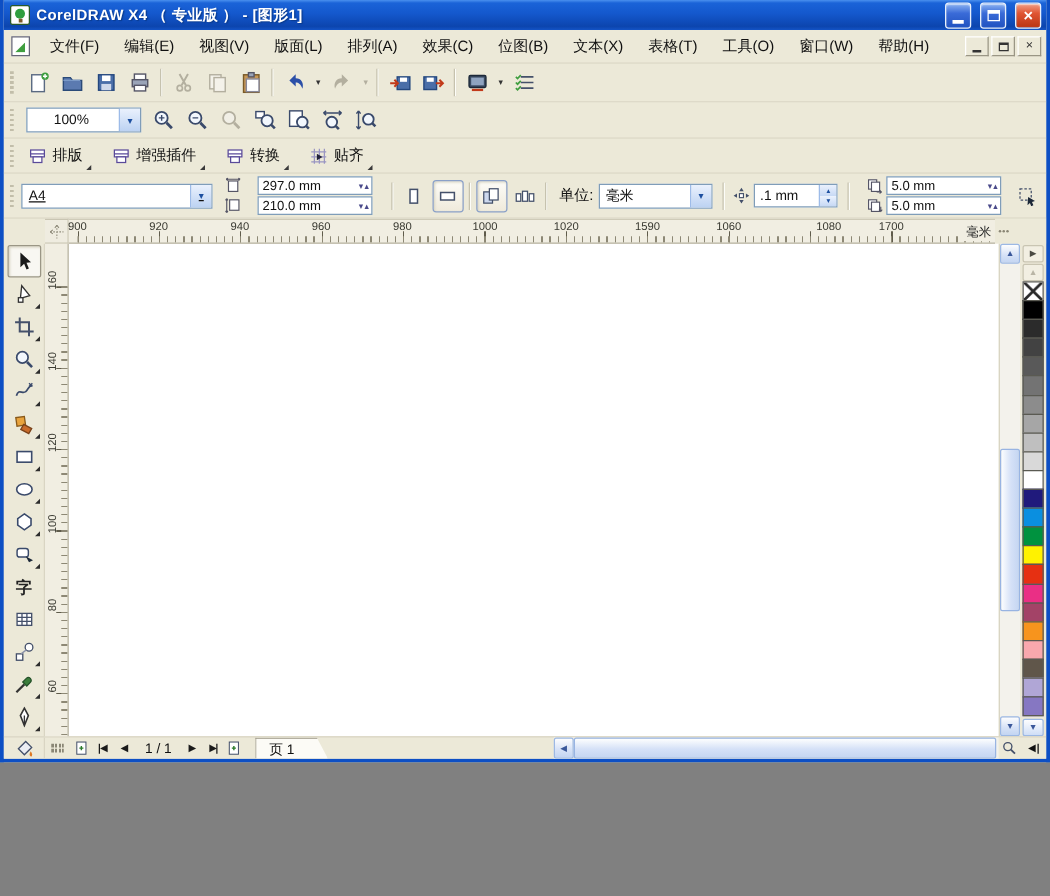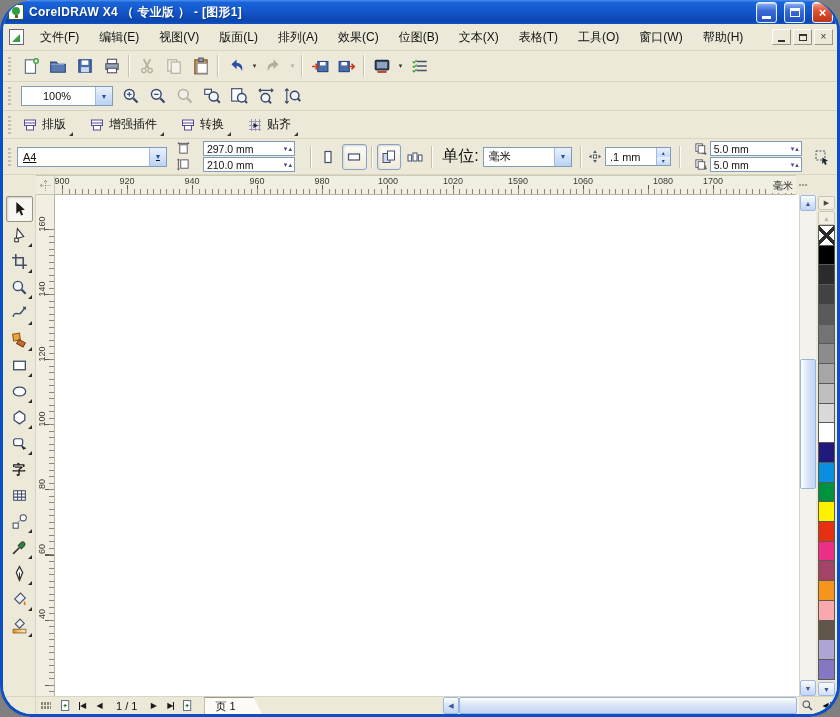--- a/index.html
+++ b/index.html
@@ -1,18 +1,18 @@
 <!DOCTYPE html>
 <html><head>
 <meta charset="utf-8">
 <style>
 *{margin:0;padding:0;box-sizing:border-box;font-family:"Liberation Sans","DejaVu Sans",sans-serif;}
 html,body{background:#808080;}
-.win{width:840px;height:717px;display:flex;flex-direction:column;background:#ece9d8;
-  border-left:3px solid #0d4fc4;border-right:3px solid #0d4fc4;border-bottom:3px solid #0d4fc4;overflow:hidden;position:relative;border-radius:32px;}
+.win{width:840px;height:610px;display:flex;flex-direction:column;background:#ece9d8;
+  border-left:3px solid #0d4fc4;border-right:3px solid #0d4fc4;border-bottom:3px solid #0d4fc4;overflow:hidden;position:relative;}
 
 .titlebar{height:24px;flex:0 0 24px;display:flex;align-items:center;gap:5px;padding:0 4px 0 5px;
   background:linear-gradient(180deg,#4a90ee 0%,#1a63d8 10%,#1458cd 45%,#0c45ae 88%,#1353c5 100%);}
 .applogo{width:16px;height:16px;background:#fff;border:1px solid #2a5a2a;border-radius:2px;position:relative;flex:0 0 16px;}
 .applogo i{position:absolute;left:3px;top:2px;width:8px;height:8px;border-radius:50%;background:#2f9e3f;}
 .applogo b{position:absolute;left:5.5px;top:10px;width:3px;height:3px;background:#7a5a2a;}
 .title-text{color:#fff;font-weight:bold;font-size:12px;letter-spacing:.3px;text-shadow:1px 1px 1px #0a3a8c;flex:1;white-space:nowrap;overflow:hidden;}
 .xpbtn{width:21px;height:21px;border-radius:3px;border:1px solid #e8f0fc;display:flex;align-items:center;justify-content:center;
   background:linear-gradient(180deg,#8db4f2 0%,#3a6bd8 40%,#2456c4 90%);box-shadow:inset 0 1px 1px rgba(255,255,255,.6);margin-left:2px;}
 .xpbtn.close{background:linear-gradient(180deg,#f0a088 0%,#e05533 40%,#c03a18 90%);color:#fff;font-size:13px;font-weight:bold;line-height:1;}
@@ -49,21 +49,21 @@
 .propbar{height:36px;flex:0 0 36px;display:flex;align-items:center;background:#ece9d8;border-bottom:1px solid #d9d5c3;padding:0 2px;}
 .pcombo{width:160px;margin-right:10px;text-decoration:underline;}
 .sizefields{display:flex;flex-direction:column;gap:1px;margin-right:12px;}
 .sizerow{display:flex;align-items:center;gap:13px;}
 .sizerow svg{width:13px;height:13px;}
 .spinfield{width:92px;height:15px;background:#fff;border:1px solid #7f9db9;font-size:10.5px;display:flex;align-items:center;padding-left:3px;color:#111;}
 .sarrows{margin-left:auto;display:flex;font-size:7px;color:#4a4a8a;gap:1px;padding-right:2px;}
 .obtn{width:26px;height:26px;display:flex;align-items:center;justify-content:center;border-radius:3px;margin:0 1px;}
 .obtn svg{width:16px;height:16px;}
 .obtn.active{border:1px solid #8aa0c8;background:linear-gradient(180deg,#fdfcf8,#efeadb);box-shadow:inset 1px 1px 2px #d8d4c2;}
-.plabel{font-size:16px;color:#111;margin:0 4px 0 6px;white-space:nowrap;}
+.plabel{font-size:12px;color:#111;margin:0 4px 0 6px;white-space:nowrap;}
 .ucombo{width:95px;}
 .nudgefield{width:70px;height:19px;background:#fff;border:1px solid #7f9db9;font-size:11px;display:flex;align-items:center;padding-left:4px;color:#111;}
 .vspin{margin-left:auto;width:14px;height:100%;display:flex;flex-direction:column;border-left:1px solid #9dbbe8;}
 .vspin span{flex:1;display:flex;align-items:center;justify-content:center;font-size:6px;color:#1c4fa0;background:linear-gradient(180deg,#eaf1fd,#c6d8f4);}
 .dupfields{display:flex;flex-direction:column;gap:1px;margin-left:10px;}
 .duprow{display:flex;align-items:center;gap:3px;}
 .duprow svg{width:13px;height:13px;}
 
 .ruler-row{height:20px;flex:0 0 20px;display:flex;background:#ece9d8;}
 .r-left{width:33px;flex:0 0 33px;}

